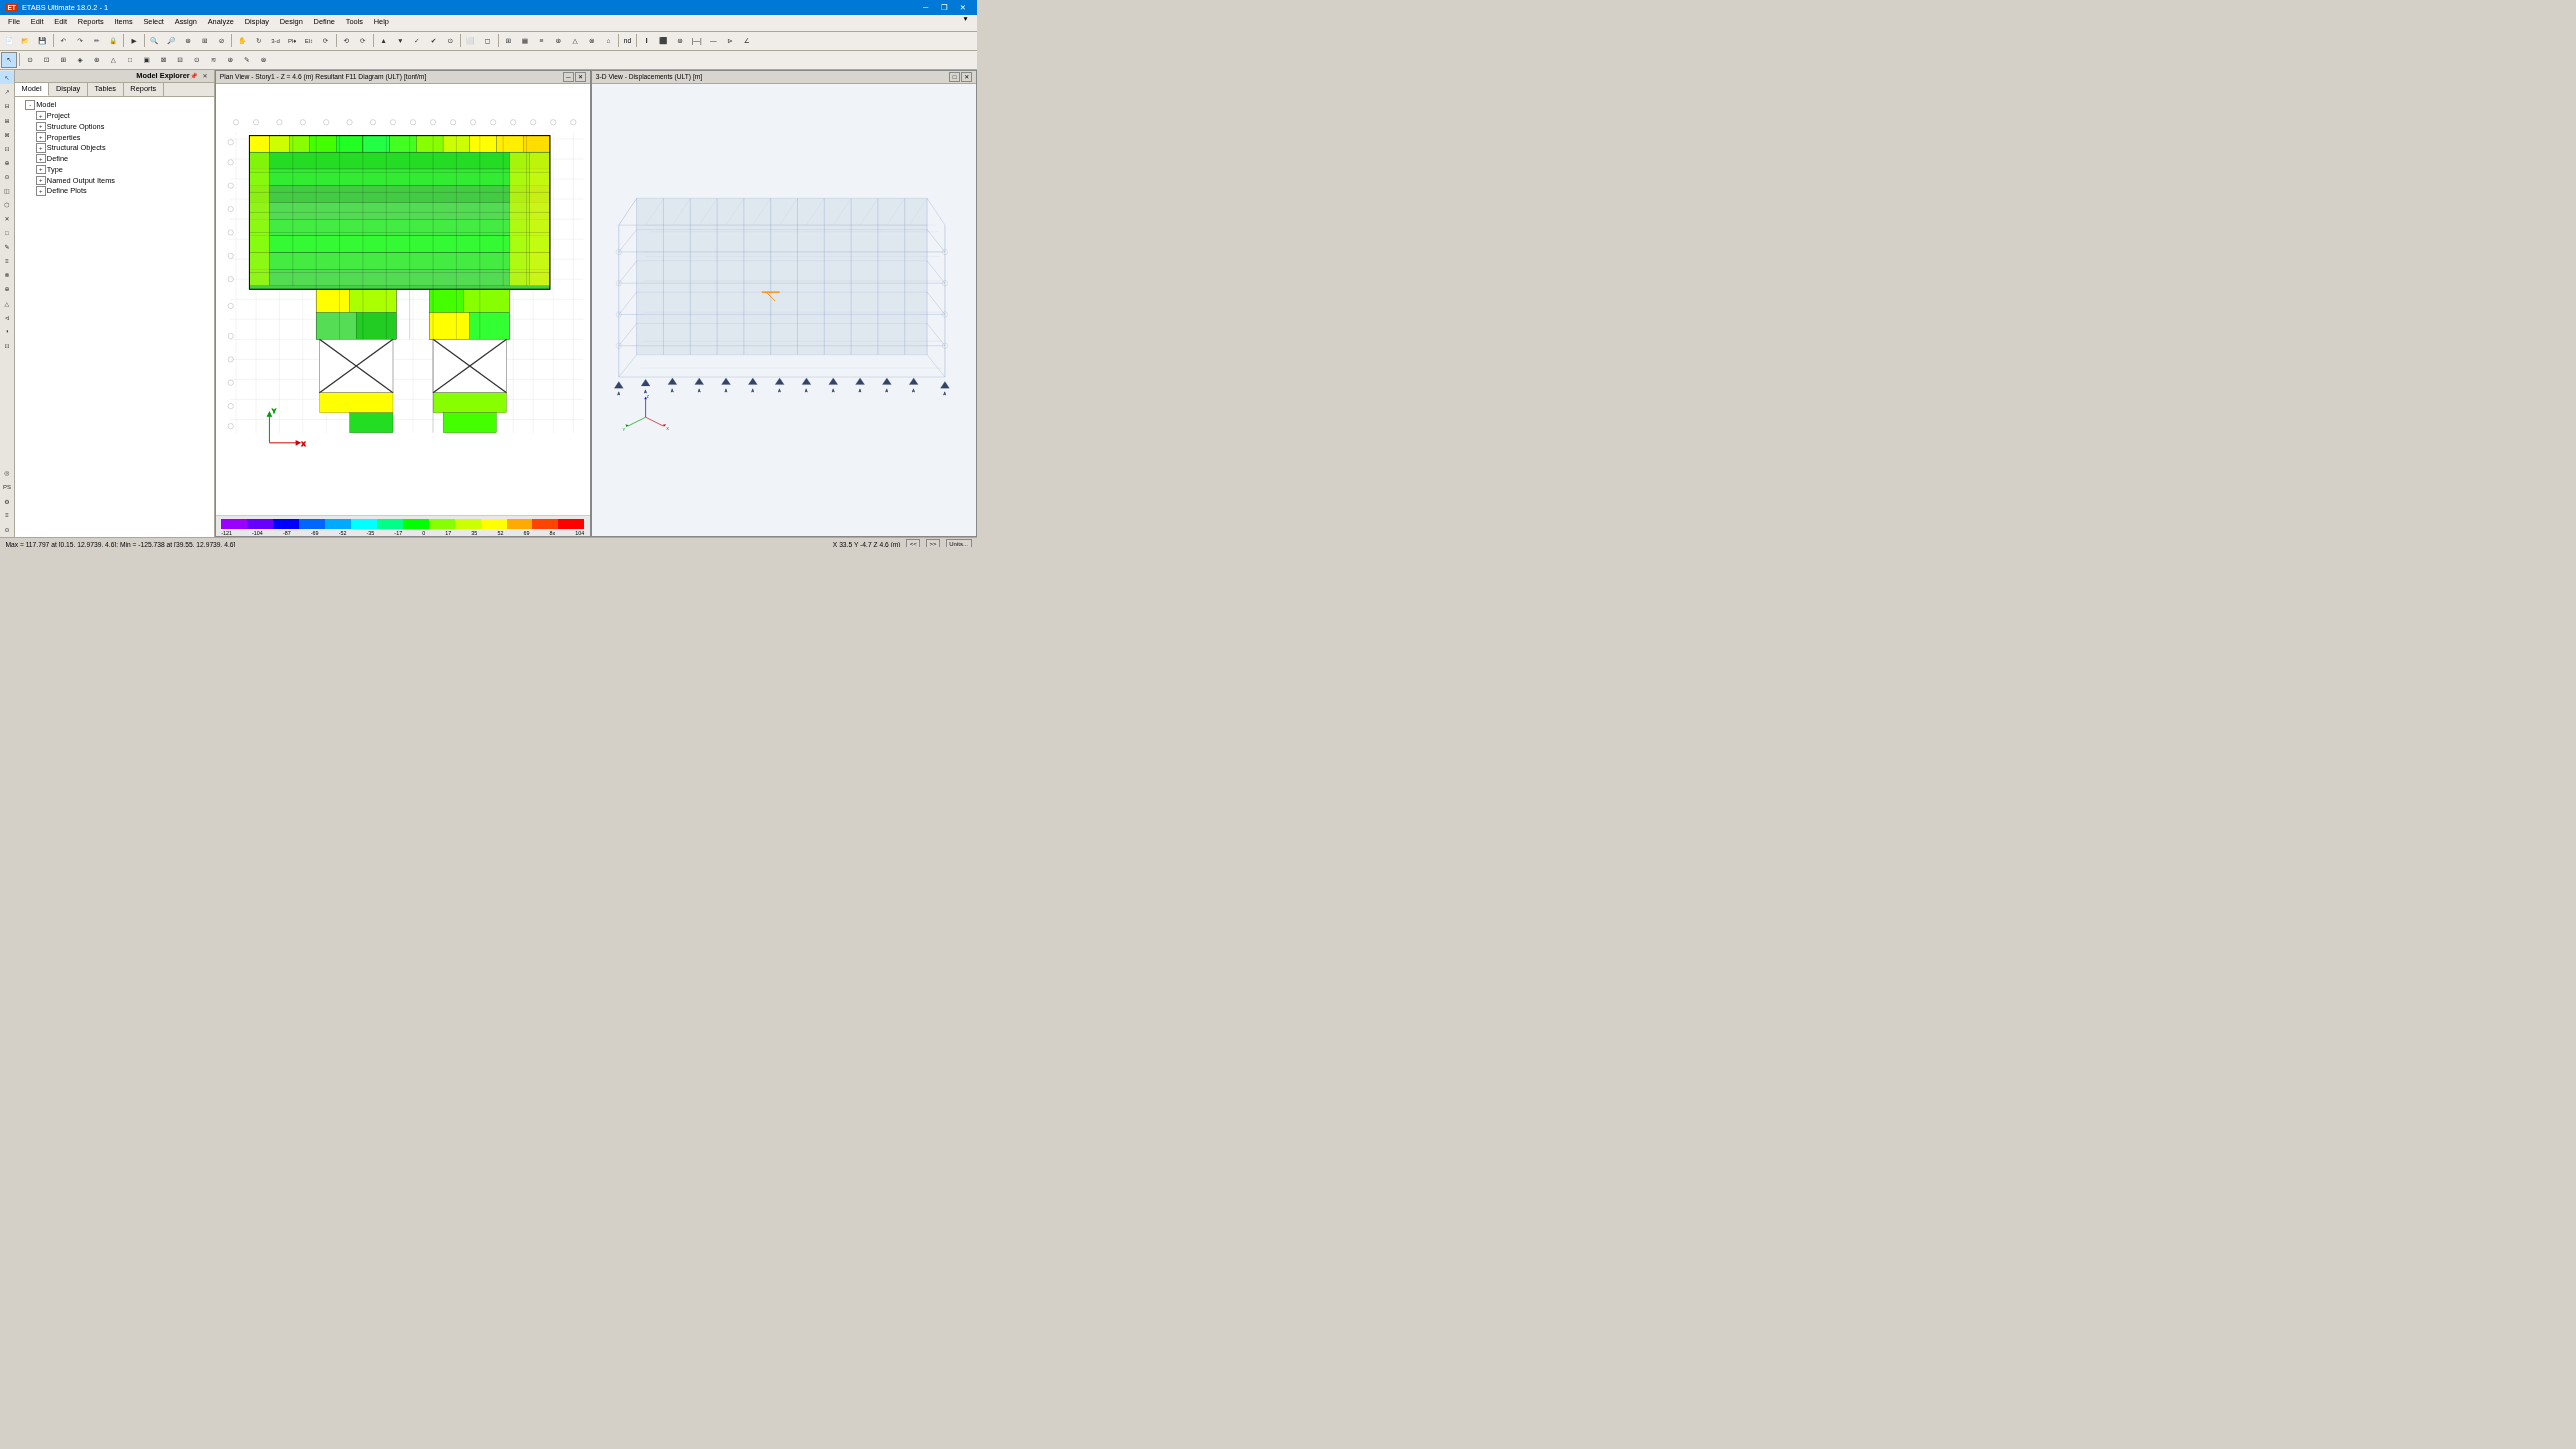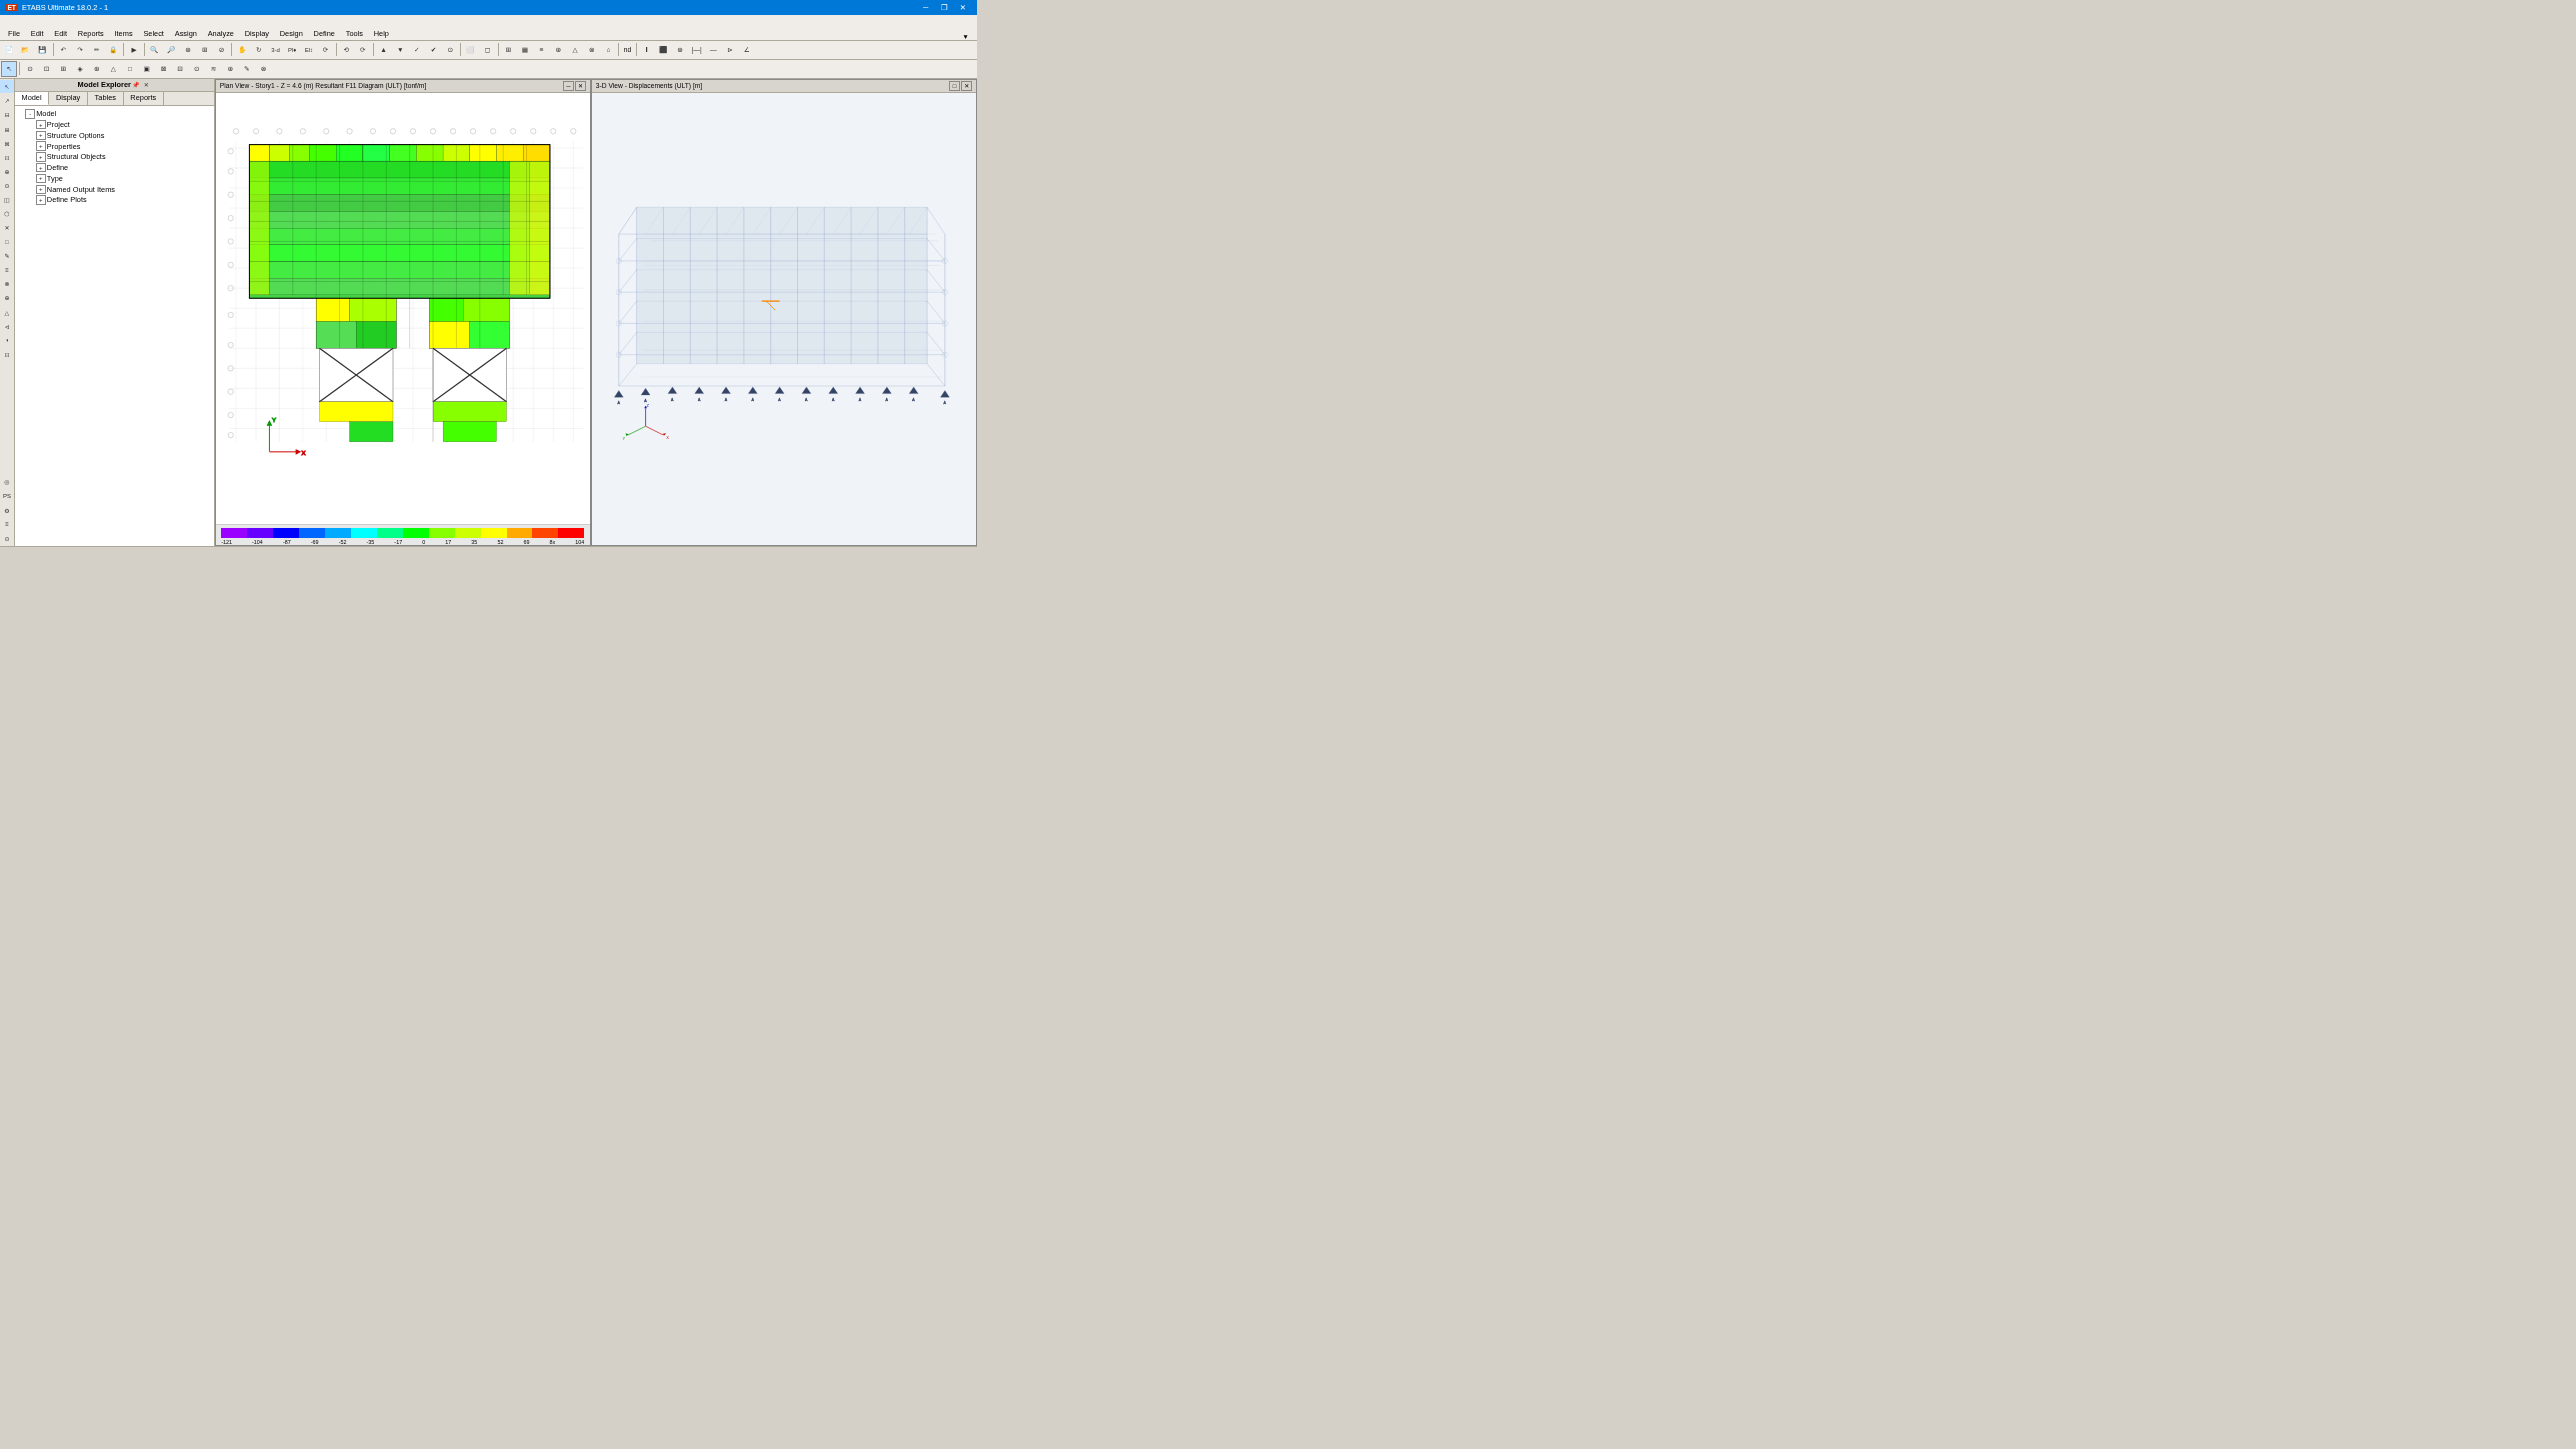--- a/index.html
+++ b/index.html
@@ -41,24 +41,24 @@
       color: white;
       font-size: 7.4px;
       cursor: pointer;
       display: flex;
       align-items: center;
       justify-content: center;
     }
 
     
     .menu-bar {
-      height: 26px;
+      height: 17px;
       background: #f0ede8;
       display: flex;
-      align-items: flex-end;
+      align-items: flex-start;
       padding: 0 2.7px;
       border-bottom: 0.7px solid #aca899;
     }
     .menu-item {
       padding: 0 5.4px;
       height: 13.4px;
       display: flex;
       align-items: center;
       cursor: pointer;
       font-size: 7.4px;
@@ -131,21 +131,21 @@
       background: #fff;
       border-right: 1.3px solid #aca899;
       display: flex;
       flex-direction: column;
     }
     .explorer-header {
       height: 13.4px;
       background: #d8d4ce;
       display: flex;
       align-items: center;
-      justify-content: center;
+      justify-content: flex-end;
       padding: 0 4px;
       border-bottom: 0.7px solid #aca899;
       font-weight: bold;
       font-size: 7.4px;
     }
     .explorer-header-controls {
       display: flex;
       gap: 1.3px;
     }
     .explorer-ctrl-btn {

